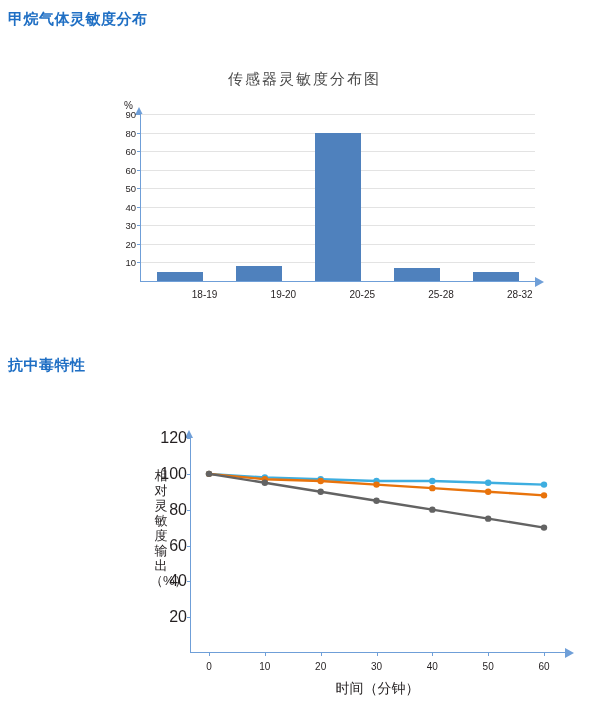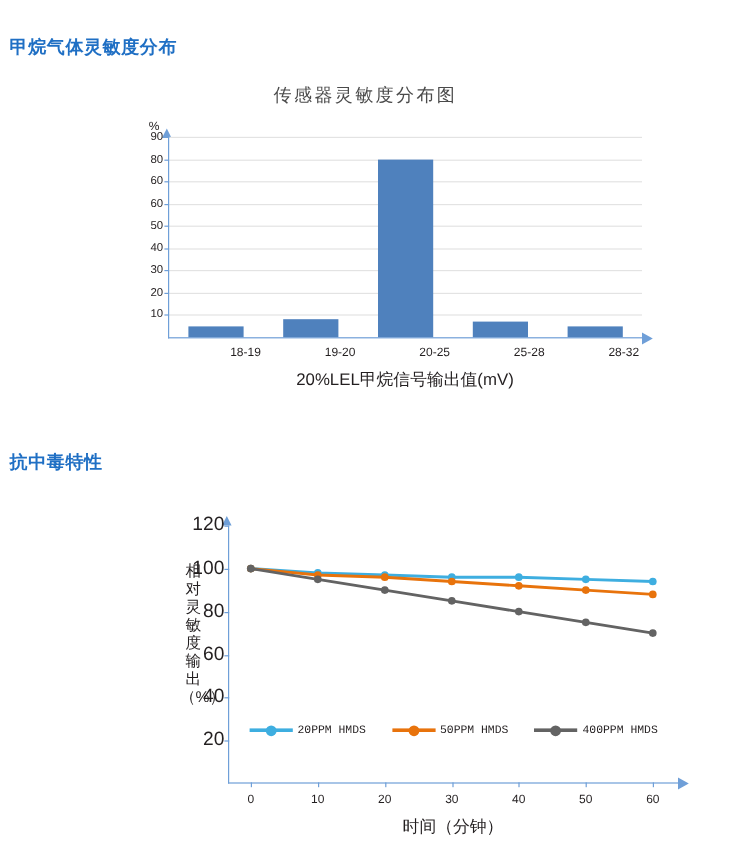--- a/index.html
+++ b/index.html
@@ -13,21 +13,20 @@
     font-family: "Liberation Sans", sans-serif;
     color: #231f20;
     position: relative;
     overflow: hidden;
   }
   .section-title {
     font-size: 15px;
     font-weight: bold;
     color: #1f6fc4;
     letter-spacing: 0.5px;
-    margin-top: 20px;
   }
   #title-methane {
     position: absolute;
     left: 8px;
     top: 10px;
   }
   #title-poison {
     position: absolute;
     left: 8px;
     top: 356px;
@@ -320,21 +319,20 @@
       <div class="bar-col" style="background: rgb(79, 129, 189); height: 14.8444px; left: 95.2px;"></div>
       <div class="bar-xlabel" style="left: 81.2px;">19-20</div>
       <div class="bar-col" style="background: rgb(79, 129, 189); height: 148.444px; left: 174px;"></div>
       <div class="bar-xlabel" style="left: 160px;">20-25</div>
       <div class="bar-col" style="background: rgb(79, 129, 189); height: 12.9889px; left: 252.8px;"></div>
       <div class="bar-xlabel" style="left: 238.8px;">25-28</div>
       <div class="bar-col" style="background: rgb(79, 129, 189); height: 9.27778px; left: 331.6px;"></div>
       <div class="bar-xlabel" style="left: 317.6px;">28-32</div>
     </div>
 
-  <div id="bar-xaxis-title">20%LEL甲烷信号输出值(mV)</div>
 </div>
 
 <div id="line-chart-block">
 
   <div id="line-ylabel">相对灵敏度输出（%）</div>
 
   <div id="line-y-arrow"></div>
   <div id="line-x-arrow"></div>
 
   <div id="line-plot">
@@ -357,34 +355,20 @@
         <circle cx="353" cy="57.33333333333334" r="3.2" fill="#e8730c"></circle>
         <polyline points="18,35.833333333333314 73.83333333333333,44.791666666666686 129.66666666666666,53.75 185.5,62.708333333333314 241.33333333333331,71.66666666666669 297.1666666666667,80.625 353,89.58333333333333" fill="none" stroke="#636363" stroke-width="2.4"></polyline>
         <circle cx="18" cy="35.833333333333314" r="3.2" fill="#636363"></circle>
         <circle cx="73.83333333333333" cy="44.791666666666686" r="3.2" fill="#636363"></circle>
         <circle cx="129.66666666666666" cy="53.75" r="3.2" fill="#636363"></circle>
         <circle cx="185.5" cy="62.708333333333314" r="3.2" fill="#636363"></circle>
         <circle cx="241.33333333333331" cy="71.66666666666669" r="3.2" fill="#636363"></circle>
         <circle cx="297.1666666666667" cy="80.625" r="3.2" fill="#636363"></circle>
         <circle cx="353" cy="89.58333333333333" r="3.2" fill="#636363"></circle>
       </svg>
-    <div id="line-legend">
-        <div class="legend-item">
-          <span class="legend-swatch" style="background: rgb(62, 174, 224);"></span>
-          <span class="legend-label">20PPM HMDS</span>
-        </div>
-        <div class="legend-item">
-          <span class="legend-swatch" style="background: rgb(232, 115, 12);"></span>
-          <span class="legend-label">50PPM HMDS</span>
-        </div>
-        <div class="legend-item">
-          <span class="legend-swatch" style="background: rgb(99, 99, 99);"></span>
-          <span class="legend-label">400PPM HMDS</span>
-        </div>
-      </div>
   <div class="line-tickmark" style="top: 179.167px;"></div>
       <div class="line-ytick" style="top: 179.167px;">20</div>
       <div class="line-tickmark" style="top: 143.333px;"></div>
       <div class="line-ytick" style="top: 143.333px;">40</div>
       <div class="line-tickmark" style="top: 107.5px;"></div>
       <div class="line-ytick" style="top: 107.5px;">60</div>
       <div class="line-tickmark" style="top: 71.6667px;"></div>
       <div class="line-ytick" style="top: 71.6667px;">80</div>
       <div class="line-tickmark" style="top: 35.8333px;"></div>
       <div class="line-ytick" style="top: 35.8333px;">100</div>

